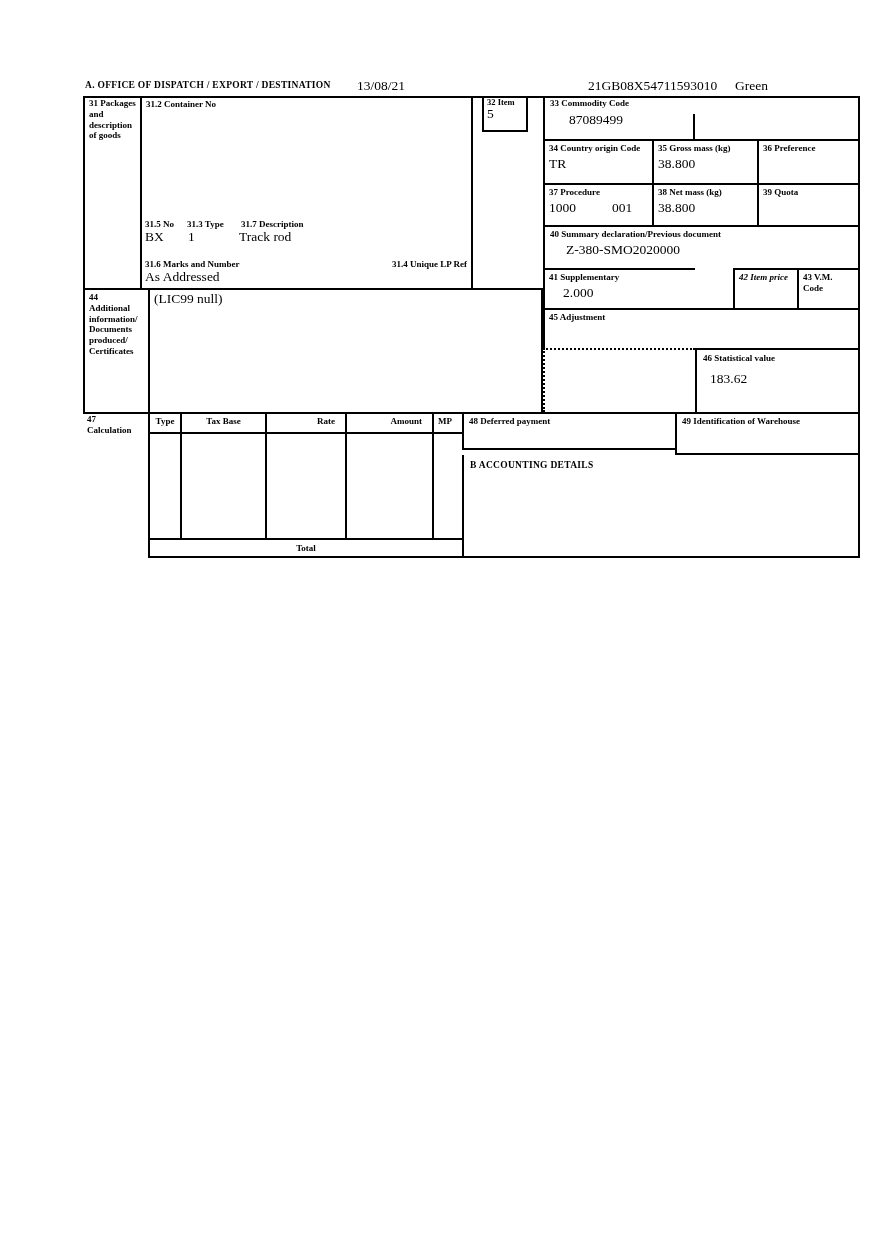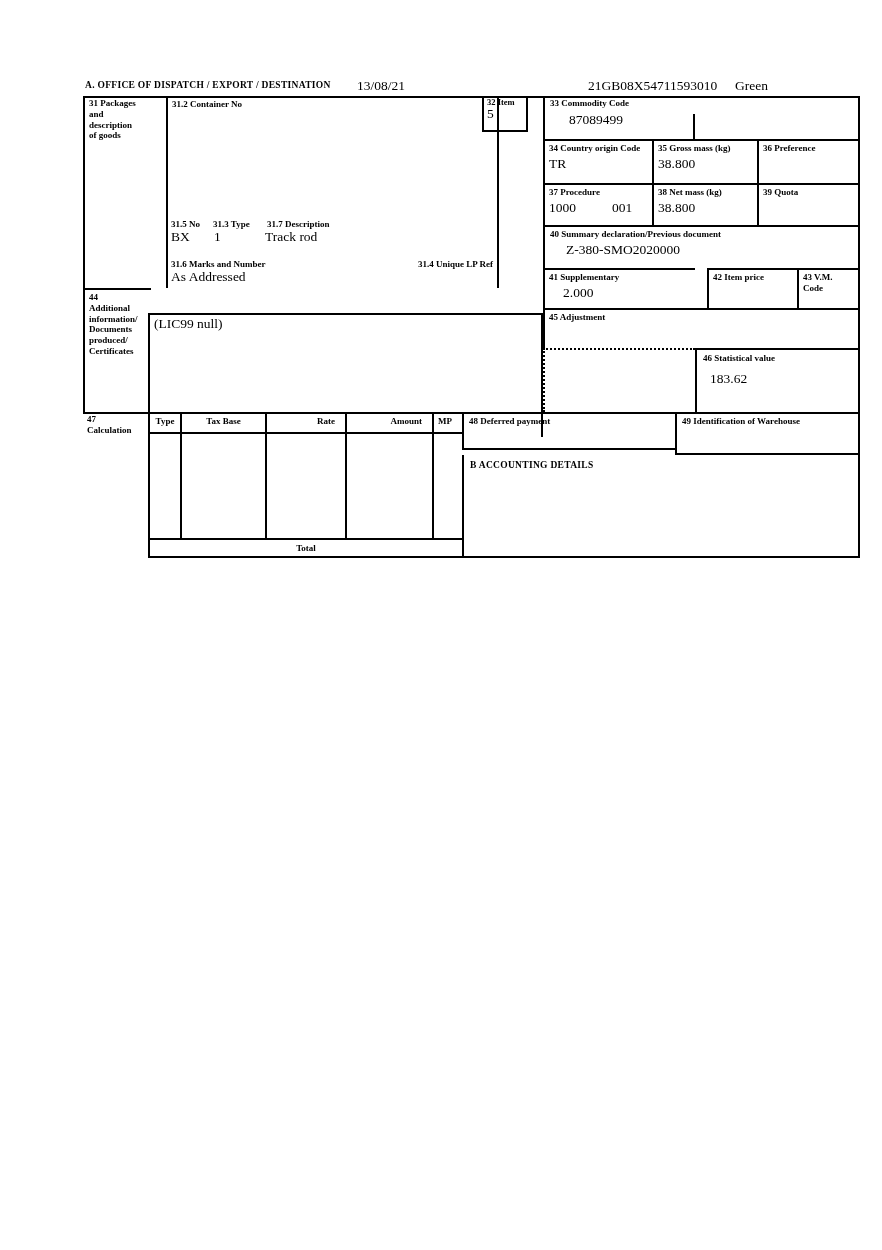--- a/index.html
+++ b/index.html
@@ -32,21 +32,21 @@
 <div class="hline" style="left:83px;top:412px;width:777px;"></div>
 <div class="hline" style="left:148px;top:556px;width:712px;"></div>
 
 <div class="box bl" style="left:83px;top:96px;width:65px;height:192px;">
   <div class="lbl">31 Packages
 and
 description
 of goods</div>
 </div>
 
-<div class="box bl br" style="left:166px;top:96px;width:333px;height:192px;padding:4px;">
+<div class="box bl br" style="left:140px;top:96px;width:333px;height:192px;padding:4px;">
   <div class="abs lbl" style="left:4px;top:3px;">31.2 Container No</div>
   <div class="abs lbl" style="left:3px;top:123px;">31.5 No</div>
   <div class="abs lbl" style="left:45px;top:123px;">31.3 Type</div>
   <div class="abs lbl" style="left:99px;top:123px;">31.7 Description</div>
   <div class="abs val" style="left:3px;top:134px;">BX</div>
   <div class="abs val" style="left:46px;top:134px;">1</div>
   <div class="abs val" style="left:97px;top:134px;">Track rod</div>
   <div class="abs lbl" style="left:3px;top:163px;">31.6 Marks and Number</div>
   <div class="abs lbl" style="left:250px;top:163px;">31.4 Unique LP Ref</div>
   <div class="abs val" style="left:3px;top:174px;">As Addressed</div>
@@ -91,38 +91,38 @@
 
 <div class="box bl br bt" style="left:543px;top:225px;width:317px;height:43px;padding:2px 5px;">
   <div class="lbl">40 Summary declaration/Previous document</div>
   <div class="val" style="margin-left:16px;margin-top:3px;">Z-380-SMO2020000</div>
 </div>
 
 <div class="box bl bt" style="left:543px;top:268px;width:152px;height:40px;">
   <div class="lbl">41 Supplementary</div>
   <div class="val" style="margin-left:14px;margin-top:3px;">2.000</div>
 </div>
-<div class="box bl bt" style="left:707px;top:268px;width:102px;height:40px;">
+<div class="box bl bt" style="left:733px;top:268px;width:102px;height:40px;font-style:italic;">
   <div class="lbl">42 Item price</div>
   <div class="val"></div>
 </div>
 <div class="box bl br bt" style="left:797px;top:268px;width:63px;height:40px;">
   <div class="lbl">43 V.M. Code</div>
   <div class="val"></div>
 </div>
 
 <div class="box bl bt" style="left:83px;top:288px;width:68px;height:124px;">
   <div class="lbl">44
 Additional
 information/
 Documents
 produced/
 Certificates</div>
 </div>
-<div class="box bl br bt" style="left:148px;top:288px;width:395px;height:124px;margin-top:25px;">
+<div class="box bl br bt" style="left:148px;top:288px;width:395px;height:124px;">
   <div class="val">(LIC99 null)</div>
 </div>
 
 <div class="box bl br bt" style="left:543px;top:308px;width:317px;height:40px;">
   <div class="lbl">45 Adjustment</div>
   <div class="val"></div>
 </div>
 
 <div class="box dl dt" style="left:543px;top:348px;width:152px;height:64px;"></div>
 <div class="box bl br bt" style="left:695px;top:348px;width:165px;height:64px;padding:3px 6px;">

